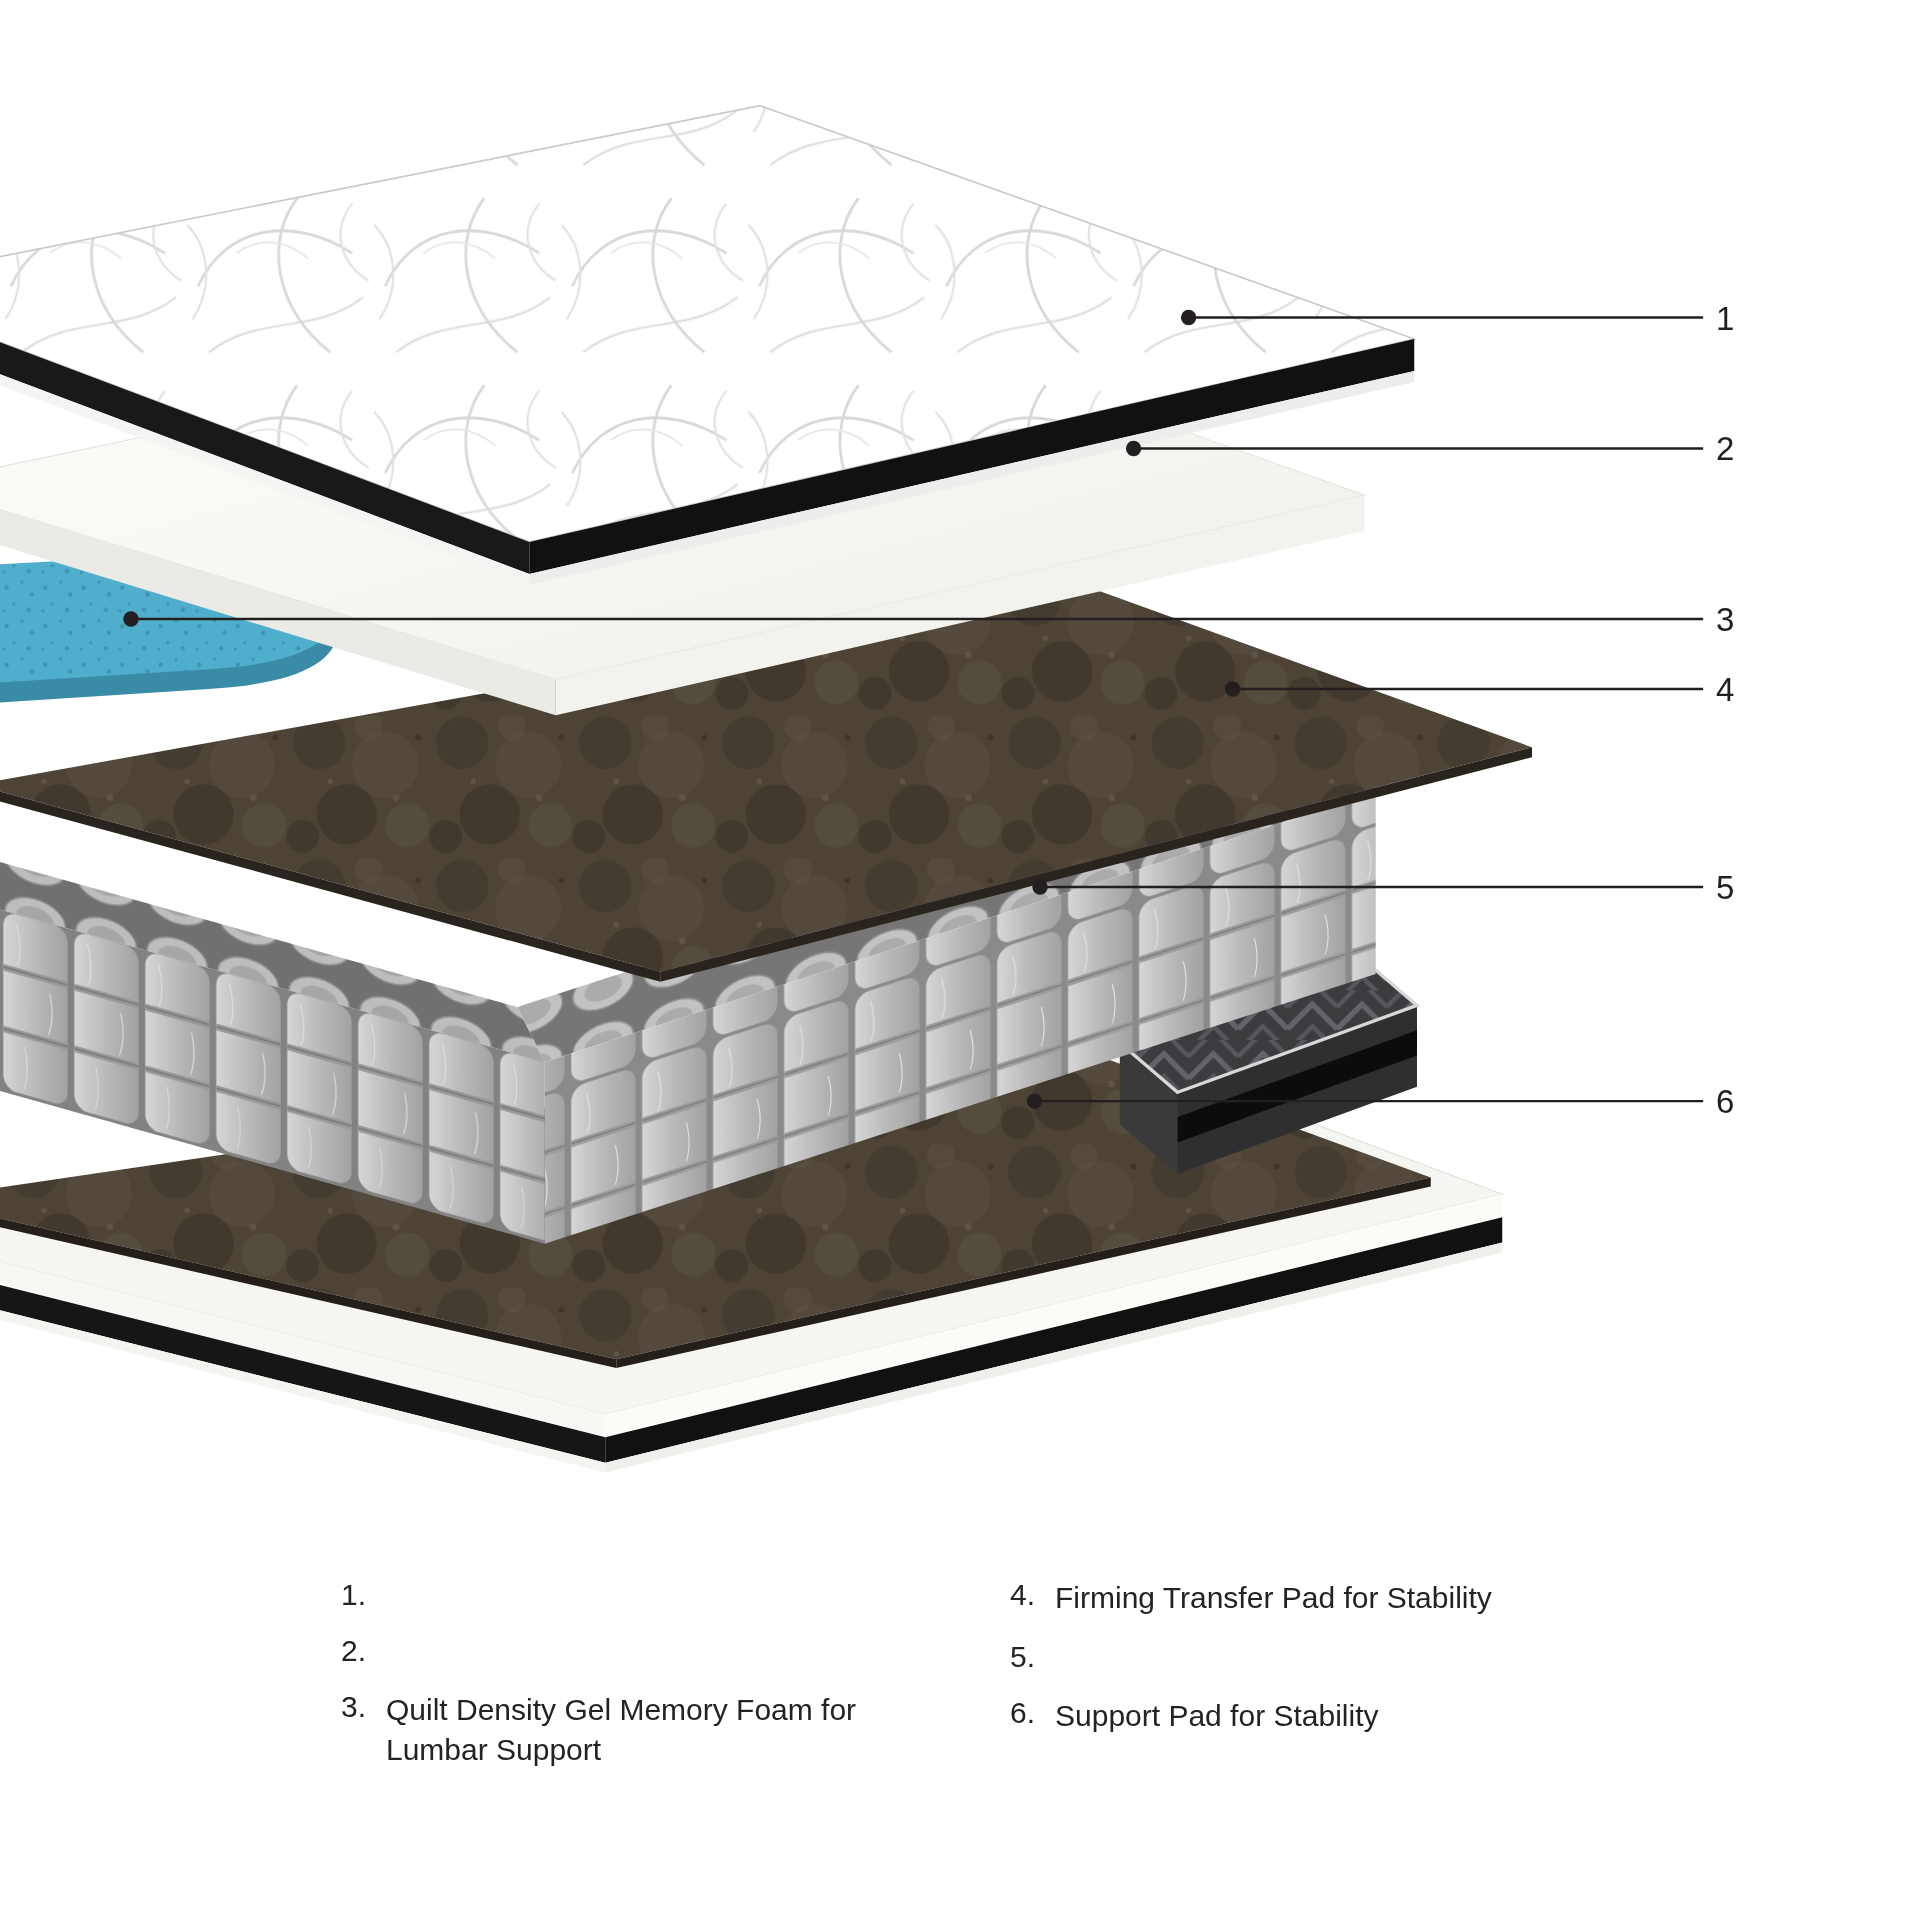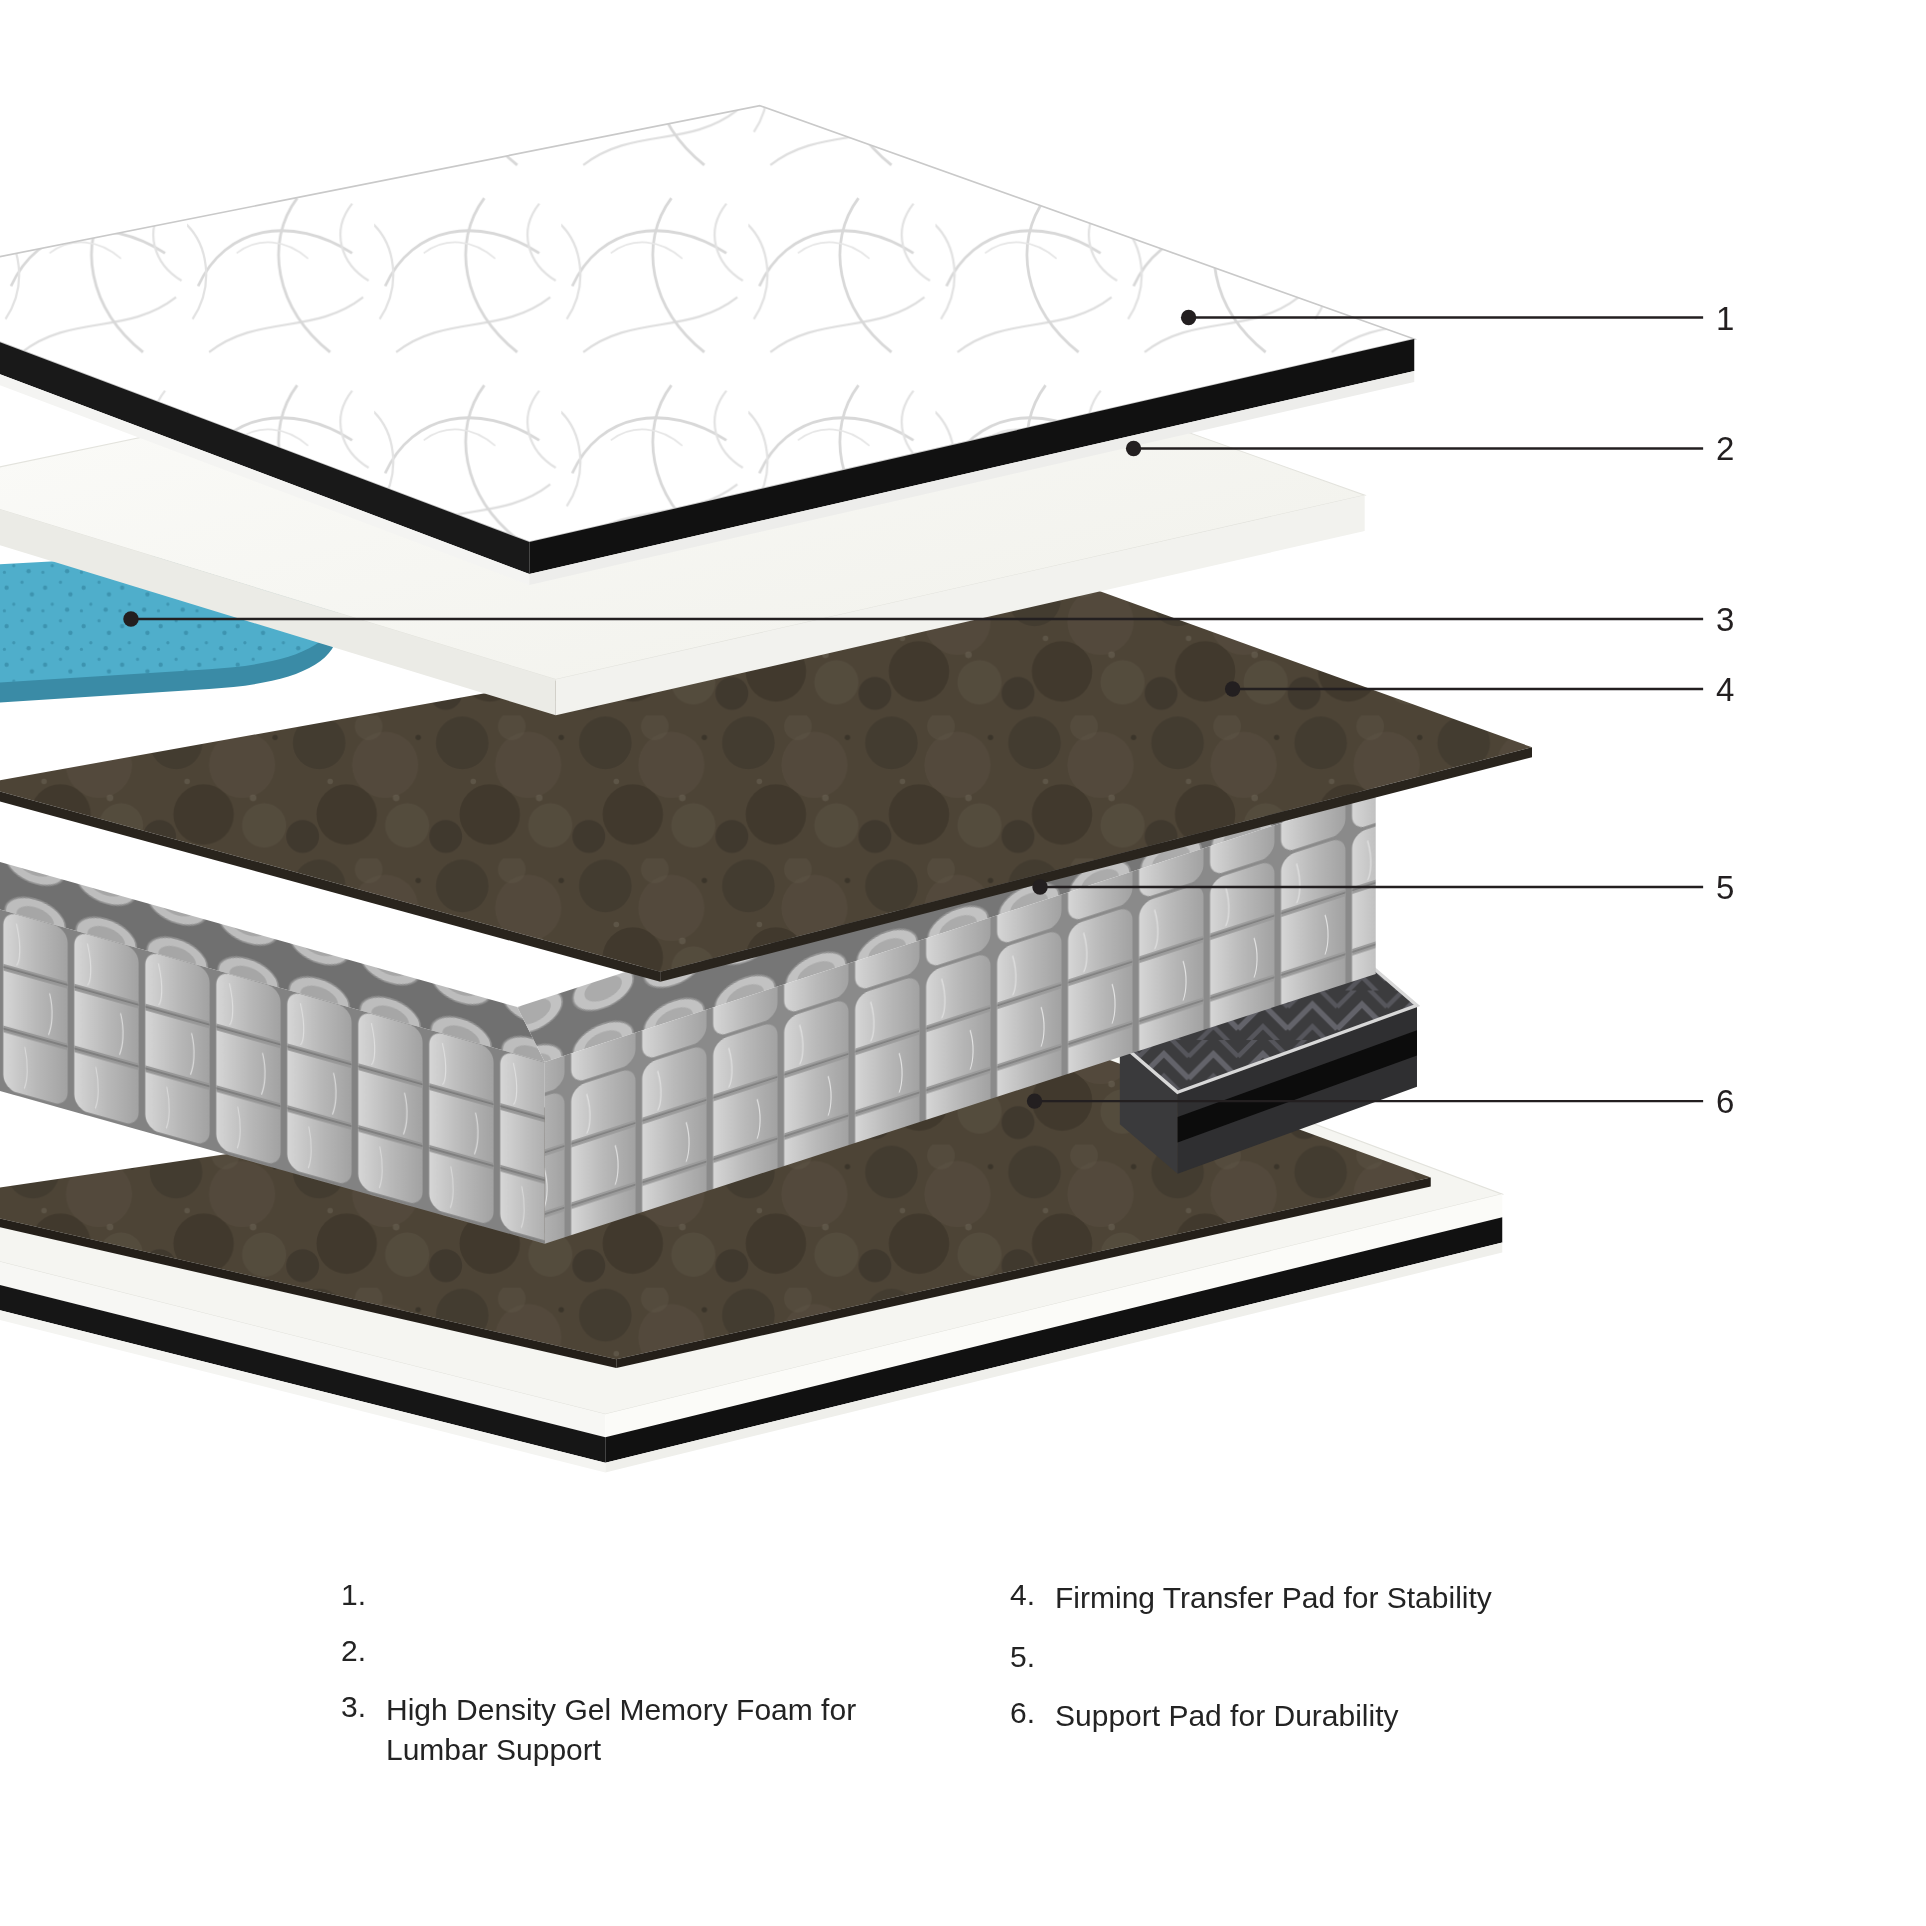--- a/index.html
+++ b/index.html
@@ -205,33 +205,33 @@
 <div class="legend">
   <div class="legend-col left">
     <div class="legend-item">
       <span class="ln">1.</span>
     </div>
     <div class="legend-item">
       <span class="ln">2.</span>
     </div>
     <div class="legend-item">
       <span class="ln">3.</span>
-      <span class="lt">High Density Gel Memory Foam for
+      <span class="lt">Quilt Density Gel Memory Foam for
 Lumbar Support</span>
     </div>
   </div>
   <div class="legend-col right">
     <div class="legend-item">
       <span class="ln">4.</span>
       <span class="lt">Firming Transfer Pad for Stability</span>
     </div>
     <div class="legend-item">
       <span class="ln">5.</span>
     </div>
     <div class="legend-item">
       <span class="ln">6.</span>
-      <span class="lt">Support Pad for Durability</span>
+      <span class="lt">Support Pad for Stability</span>
     </div>
   </div>
 </div>
 
 </div>
 
 
 </body></html>

